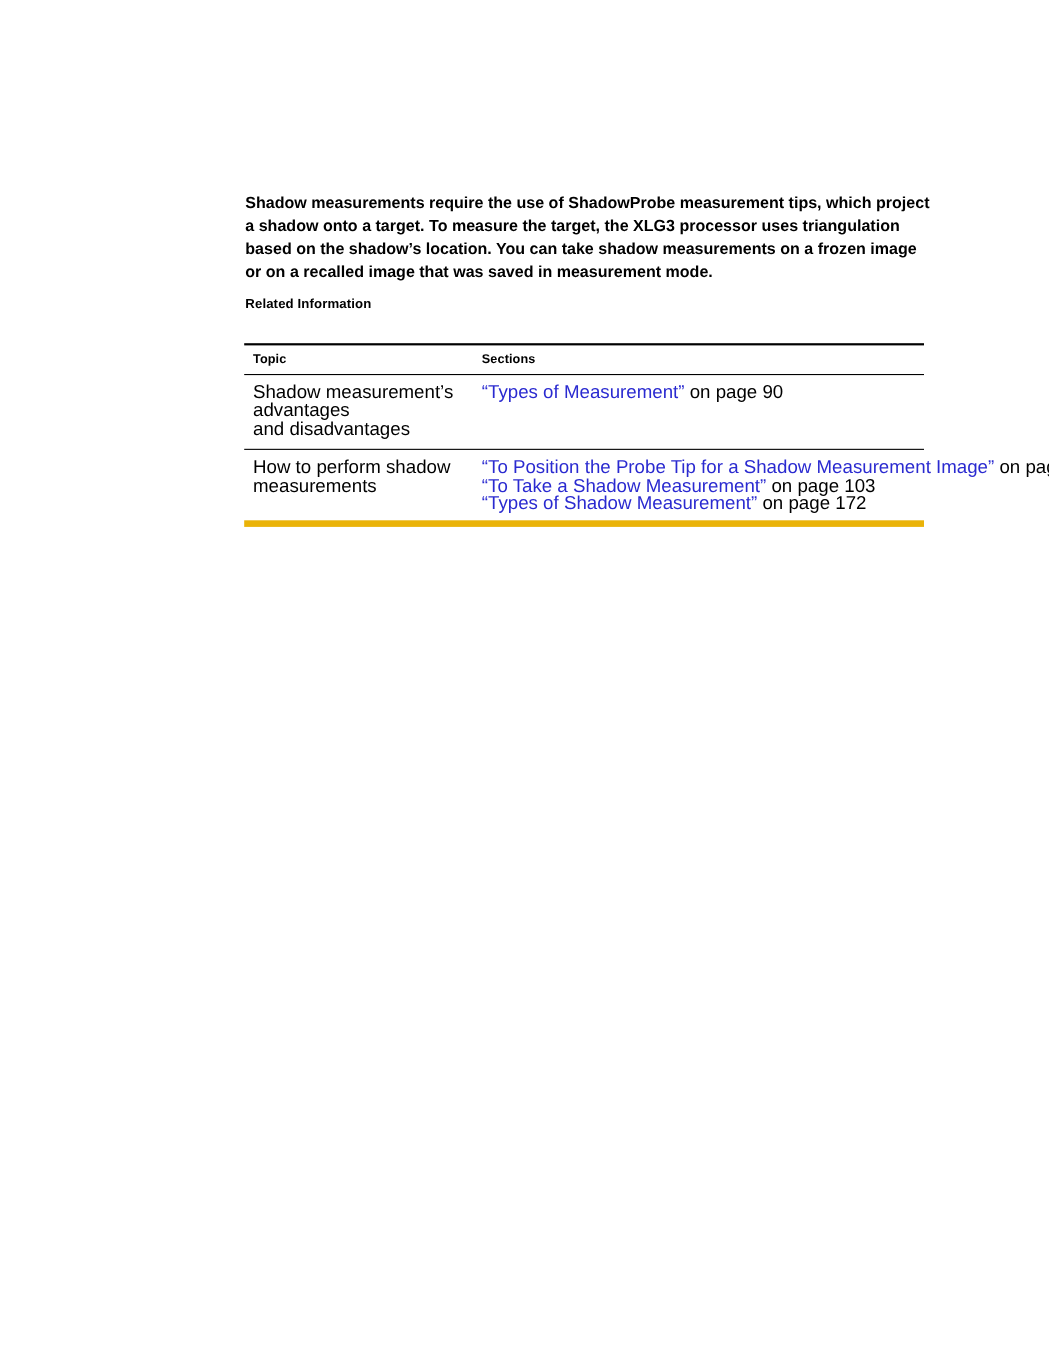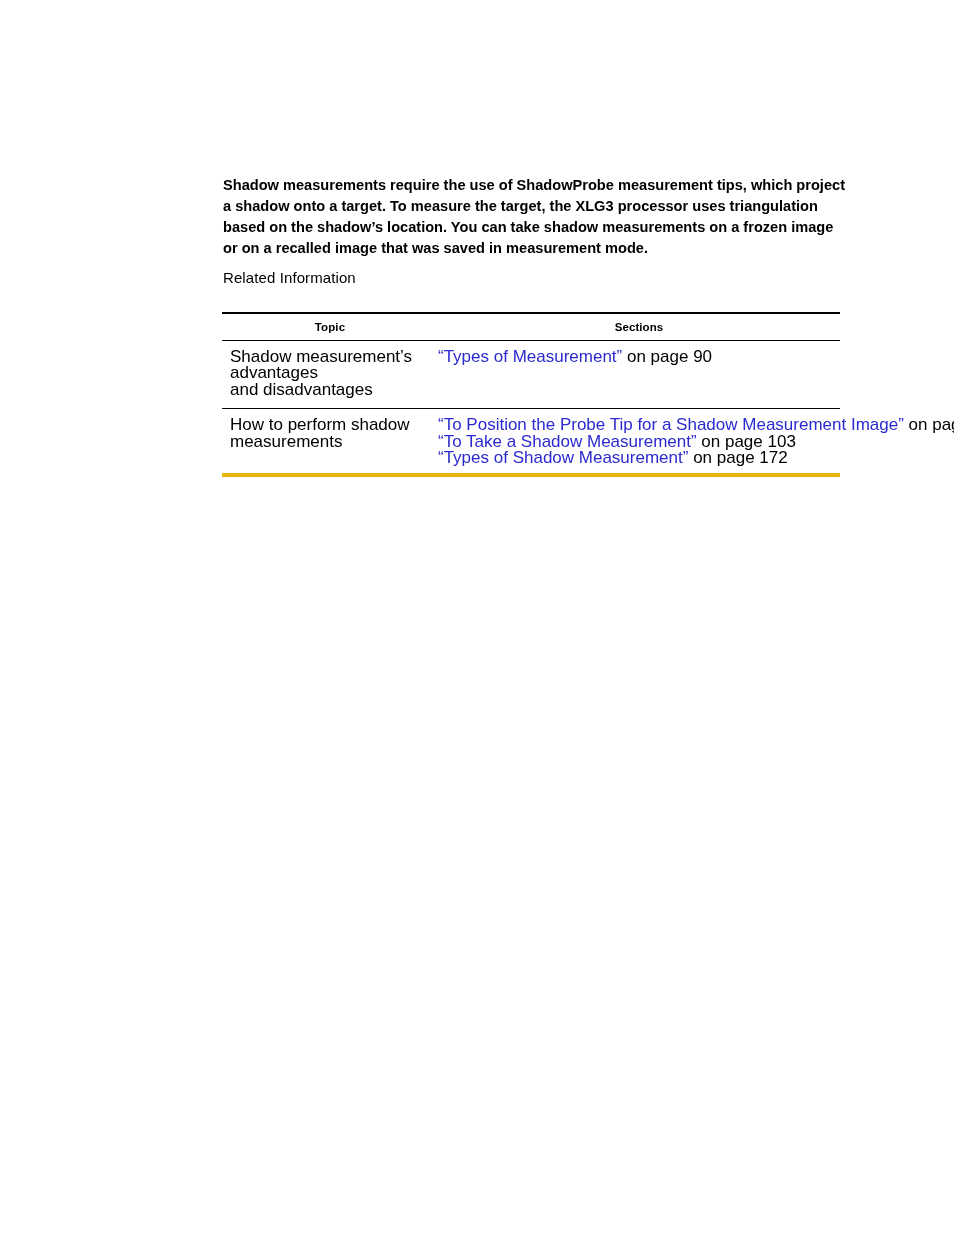--- a/index.html
+++ b/index.html
@@ -78,56 +78,56 @@
     line-height: 21.2px;
     text-align: left;
     font-weight: bold;
   }
 
   
   .related-heading {
     position: absolute;
     left: 223px;
     top: 269px;
-    font-size: 15px;
-    font-weight: normal;
+    font-size: 12px;
+    font-weight: bold;
     letter-spacing: 0.1px;
   }
 
   .related-table {
     position: absolute;
     left: 222px;
     top: 312px;
     width: 618px;
     border-collapse: collapse;
     table-layout: fixed;
   }
   .related-table col.col-topic { width: 208px; }
   .related-table col.col-sections { width: 410px; }
 
   .related-table thead th {
-    text-align: center;
+    text-align: left;
     font-size: 11.5px;
     font-weight: bold;
     padding: 7px 0 7px 8px;
     border-top: 2px solid #000000;
     border-bottom: 1px solid #000000;
     vertical-align: top;
     letter-spacing: 0.1px;
   }
   .related-table tbody td {
     text-align: left;
     font-size: 17px;
     line-height: 16.4px;
     padding: 8px 10px 10px 8px;
     border-bottom: 1px solid #000000;
     vertical-align: top;
   }
   .related-table tbody tr:last-child td {
-    border-bottom: 4px solid #eab308;
+    border-bottom: 6px solid #eab308;
     padding-bottom: 7px;
   }
   .xref {
     color: #2a2ad0;
     text-decoration: none;
     margin-top: 47px;
   }
   .sections-line {
     display: block;
     white-space: nowrap;

